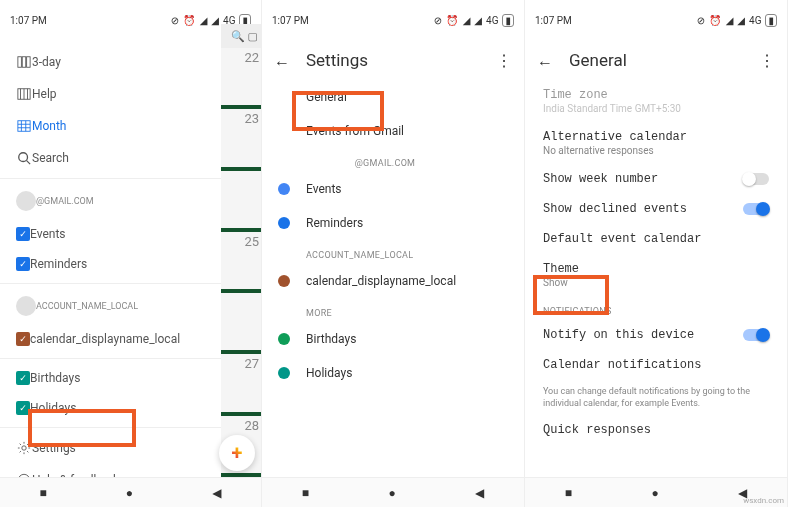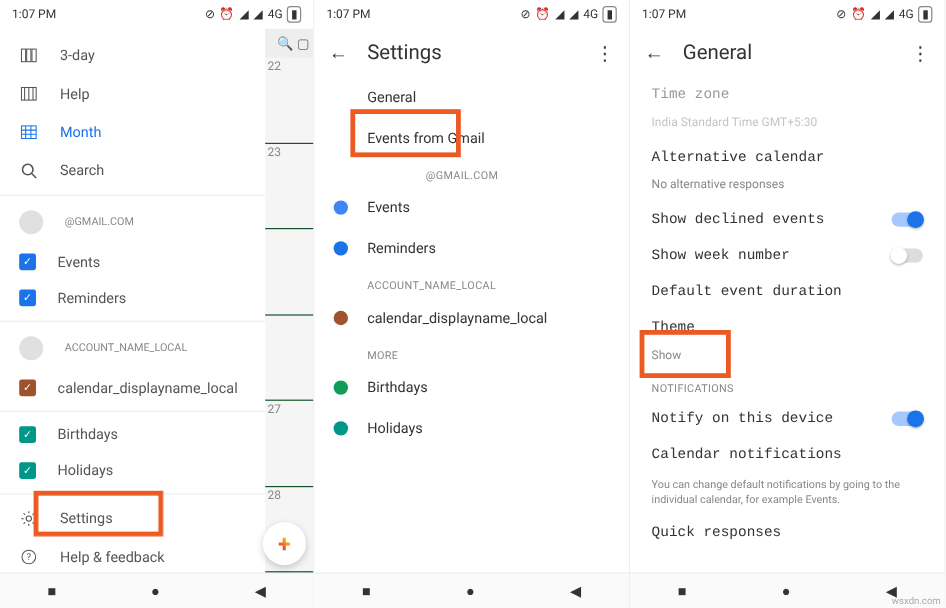--- a/index.html
+++ b/index.html
@@ -17,21 +17,21 @@
       flex: 1;
       display: flex;
       flex-direction: column;
       border-right: 1px solid #eee;
     }
     .screen:last-child { border-right: none; }
     .status-bar {
       display: flex;
       justify-content: space-between;
       align-items: center;
-      padding: 4px 10px;
+      padding: 20px 10px;
       font-size: 10px;
       color: #333;
       height: 24px;
     }
     .status-icons { display: flex; gap: 4px; align-items: center; font-size: 10px; }
     .status-icons span { font-size: 10px; }
     .app-bar {
       display: flex;
       align-items: center;
       padding: 10px 12px;
@@ -40,21 +40,21 @@
       color: #333;
     }
     .app-bar .back { font-size: 16px; cursor: pointer; }
     .app-bar .title { flex: 1; font-weight: 400; }
     .app-bar .overflow { font-size: 16px; cursor: pointer; }
     .content { flex: 1; overflow-y: auto; }
     .nav-row {
       display: flex;
       align-items: center;
       padding: 8px 16px;
-      gap: 18px;
+      gap: 0;
       font-size: 12px;
       color: #555;
       cursor: pointer;
     }
     .nav-row.active { color: #1a73e8; }
     .nav-icon { width: 16px; height: 16px; display: flex; align-items: center; justify-content: center; }
     .nav-icon svg { width: 14px; height: 14px; }
     .section-header {
       font-size: 9px;
       color: #888;
@@ -68,21 +68,21 @@
       gap: 16px;
       font-size: 12px;
       color: #333;
       cursor: pointer;
     }
     .setting-item {
       padding: 8px 18px;
       cursor: pointer;
     }
     .setting-title { font-size: 12px; color: #333; font-family: Liberation Mono, monospace; }
-    .setting-sub { font-size: 10px; color: #888; margin-top: 11px; }
+    .setting-sub { font-size: 10px; color: #888; margin-top: 1px; }
     .setting-with-toggle {
       display: flex;
       align-items: center;
       justify-content: space-between;
       padding: 8px 18px;
     }
     .setting-with-toggle .setting-title { flex: 1; }
     .toggle {
       width: 26px; height: 12px; border-radius: 6px;
       position: relative;
@@ -118,22 +118,22 @@
     .circle-dot.blue { background: #4285f4; }
     .circle-dot.darkblue { background: #1a73e8; }
     .circle-dot.green { background: #0f9d58; }
     .circle-dot.teal { background: #009688; }
     .avatar { width: 20px; height: 20px; border-radius: 50%; background: #e0e0e0; }
     .calstrip {
       position: absolute; right: 0; top: 24px; width: 40px; bottom: 30px;
       background: #f5f5f5; display: flex; flex-direction: column;
     }
     .calstrip-day {
-      flex: 1; border-bottom: 1px solid #14532d;
-      font-size: 10px; color: #888; padding: 2px; text-align: left;
+      flex: 1; border-bottom: 4px solid #14532d;
+      font-size: 13px; color: #888; padding: 2px; text-align: right;
     }
     .calstrip-top { height: 24px; background: #eee; display: flex; gap: 3px;
       align-items: center; justify-content: flex-end; padding: 0 3px; }
     .calstrip-top span { font-size: 11px; color: #666; }
     .fab {
       position: absolute; right: 6px; bottom: 36px;
       width: 36px; height: 36px; border-radius: 50%;
       background: #fff; box-shadow: 0 2px 6px rgba(0,0,0,0.2);
       display: flex; align-items: center; justify-content: center;
       font-size: 20px; font-weight: bold;
@@ -259,20 +259,21 @@
   </div>
 
   <div class="calstrip">
     <div class="calstrip-top">
       <span>🔍</span>
       <span>▢</span>
     </div>
     <div class="calstrip-day">22</div>
     <div class="calstrip-day">23</div>
     <div class="calstrip-day"></div>
+    <div class="calstrip-day">25</div>
     <div class="calstrip-day"></div>
     <div class="calstrip-day">27</div>
     <div class="calstrip-day">28</div>
   </div>
 
   <div class="fab">
     <span class="fab-plus">+</span>
   </div>
 
   <div class="highlight-box" style="left:28px; top:409px; width:108px; height:38px;"></div>
@@ -360,29 +361,29 @@
   <div class="content">
     <div class="setting-item" style="opacity:0.5;">
       <div class="setting-title">Time zone</div>
       <div class="setting-sub">India Standard Time  GMT+5:30</div>
     </div>
     <div class="setting-item">
       <div class="setting-title">Alternative calendar</div>
       <div class="setting-sub">No alternative responses</div>
     </div>
     <div class="setting-with-toggle">
+      <div class="setting-title">Show week number</div>
+      <div class="toggle off"></div>
+    </div>
+    <div class="setting-with-toggle">
       <div class="setting-title">Show declined events</div>
       <div class="toggle on"></div>
     </div>
-    <div class="setting-with-toggle">
-      <div class="setting-title">Show week number</div>
-      <div class="toggle off"></div>
-    </div>
     <div class="setting-item">
-      <div class="setting-title">Default event duration</div>
+      <div class="setting-title">Default event calendar</div>
     </div>
     <div class="setting-item">
       <div class="setting-title">Theme</div>
       <div class="setting-sub">Show</div>
     </div>
     <div class="section-header" style="padding-left:18px;">NOTIFICATIONS</div>
     <div class="setting-with-toggle">
       <div class="setting-title">Notify on this device</div>
       <div class="toggle on"></div>
     </div>

